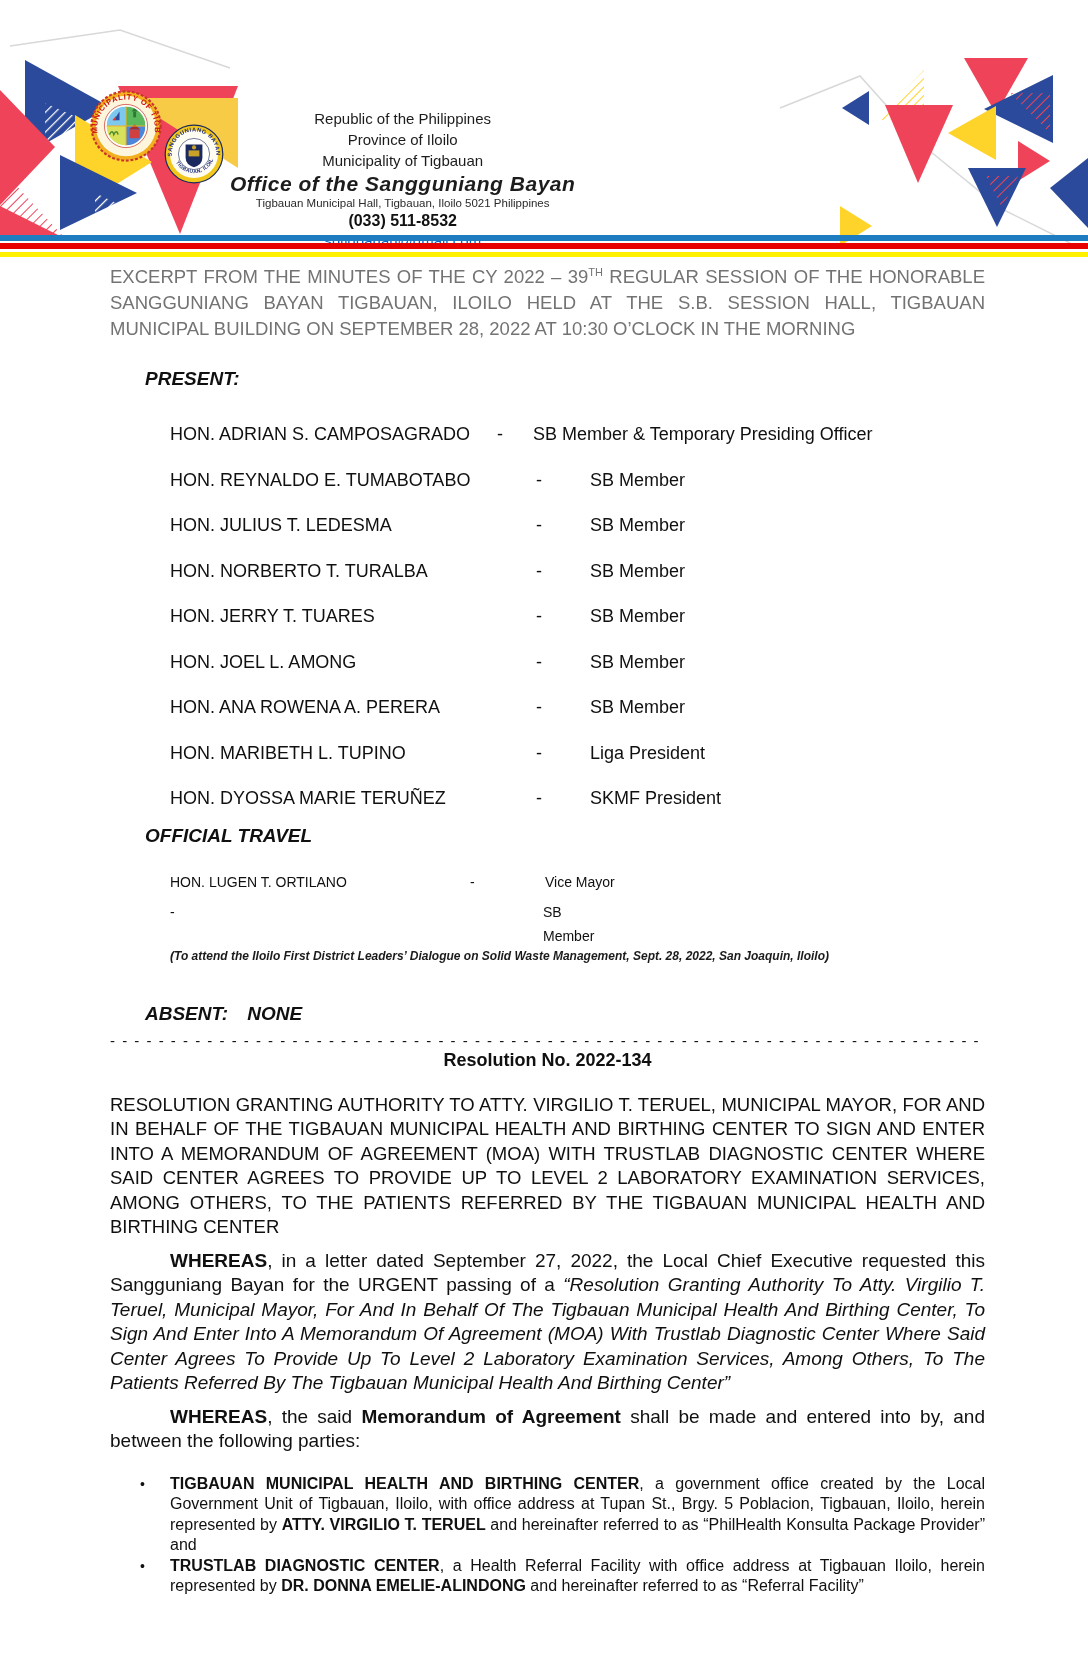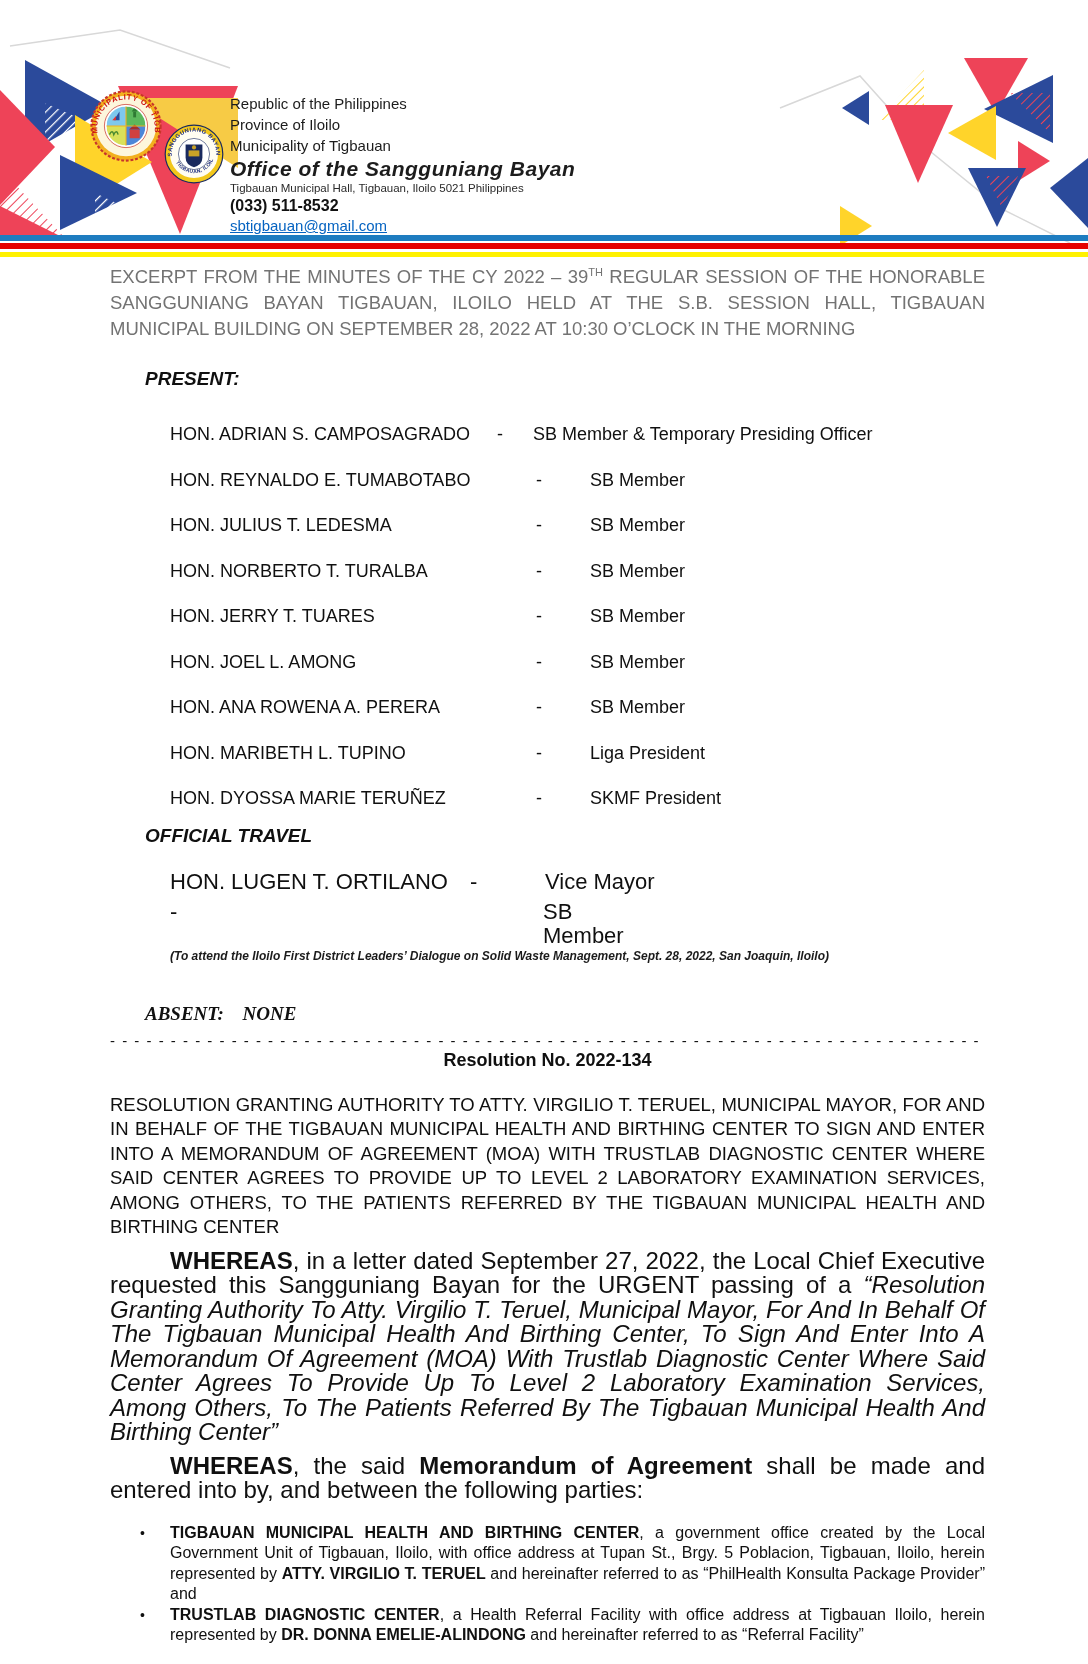--- a/index.html
+++ b/index.html
@@ -6,21 +6,21 @@
   .page{position:relative;width:1088px;height:1664px;background:#fff;overflow:hidden;
         font-family:"Liberation Sans",sans-serif;color:#101010;}
   
   .header{position:relative;height:258px;}
   .deco{position:absolute;pointer-events:none;}
   .deco-left{left:0;top:28px;}
   .deco-right{right:0;top:48px;}
   .seal{position:absolute;}
   .seal-muni{left:90px;top:90px;width:72px;height:72px;}
   .seal-sb{left:164px;top:124px;width:60px;height:60px;}
-  .header-text{position:absolute;left:230px;top:93px;line-height:1.25;}
+  .header-text{position:absolute;left:230px;top:108px;line-height:1.25;text-align:center;}
   .org-line{font-size:15px;line-height:21px;color:#1c1c1c;}
   .office-script{font-family:Liberation Sans, sans-serif;font-style:italic;font-weight:bold;
                  font-size:21px;line-height:25px;color:#1c1c1c;letter-spacing:.5px;}
   .address{font-size:11.5px;line-height:15px;color:#2a2a2a;}
   .phone{font-size:16px;font-weight:bold;line-height:20px;color:#111;}
   .email{font-size:15px;line-height:19px;color:#0563C1;text-decoration:underline;cursor:pointer;}
   .stripes{position:absolute;left:0;top:235px;width:1088px;}
   .stripe-blue{height:6px;background:#1E7CC0;margin-bottom:2px;}
   .stripe-red{height:6px;background:#E60000;margin-bottom:3px;}
   .stripe-yellow{height:5px;background:#FFF100;}
@@ -29,31 +29,31 @@
   .title{font-size:18.5px;line-height:26px;text-align:justify;margin:0;color:#737373;}
   .title sup{font-size:11px;vertical-align:super;line-height:0;}
   .section-label{font-weight:bold;font-style:italic;font-size:19px;margin-left:35px;}
   .present-label{margin-top:26px;}
   .member-list{margin-top:31px;margin-left:60px;}
   .member-row{display:grid;grid-template-columns:366px 54px 1fr;font-size:18px;line-height:26.5px;margin-top:19px;}
   .member-row.first{grid-template-columns:327px 36px 1fr;}
   .member-sep{text-align:left;}
   .ot-label{margin-top:13px;}
   .travel-list{margin-top:23px;margin-left:60px;}
-  .travel-row{display:grid;font-size:22px;line-height:24px;}
+  .travel-row{display:grid;font-size:14px;line-height:24px;}
   .travel-row.r1{grid-template-columns:300px 75px 1fr;}
   .travel-row.r2{grid-template-columns:373px 52px 1fr;margin-top:6px;}
   .travel-note{font-size:12px;line-height:16px;font-style:italic;font-weight:600;color:#1b1b1b;}
-  .absent-row{margin-top:39px;margin-left:35px;font-weight:bold;font-style:italic;font-size:19px;font-family:Liberation Serif, serif;}
+  .absent-row{margin-top:39px;margin-left:35px;font-weight:bold;font-style:italic;font-size:19px;}
   .absent-row .val{margin-left:14px;}
   .dashes{margin-top:7px;font-size:15px;letter-spacing:1.5px;white-space:nowrap;overflow:hidden;
           height:15px;color:#161616;}
   .res-no{margin-top:3px;text-align:center;font-weight:bold;font-size:18px;line-height:20px;}
   .res-body{margin:23px 0 0 0;font-size:18.5px;line-height:24.5px;text-align:justify;}
-  .para{margin:9px 0 0 0;font-size:24px;line-height:24.5px;text-align:justify;text-indent:60px;}
+  .para{margin:9px 0 0 0;font-size:19px;line-height:24.5px;text-align:justify;text-indent:60px;}
   .para .b{font-weight:bold;}
   .para .i{font-style:italic;}
   .parties{margin:20px 0 0 0;padding:0;list-style:none;}
   .party{display:grid;grid-template-columns:30px 1fr;margin-left:30px;font-size:16px;
          line-height:20.5px;text-align:justify;}
   .party .marker{font-size:14px;line-height:20.5px;}
   .party .b{font-weight:bold;}
 </style>
 </head>
 <body>

